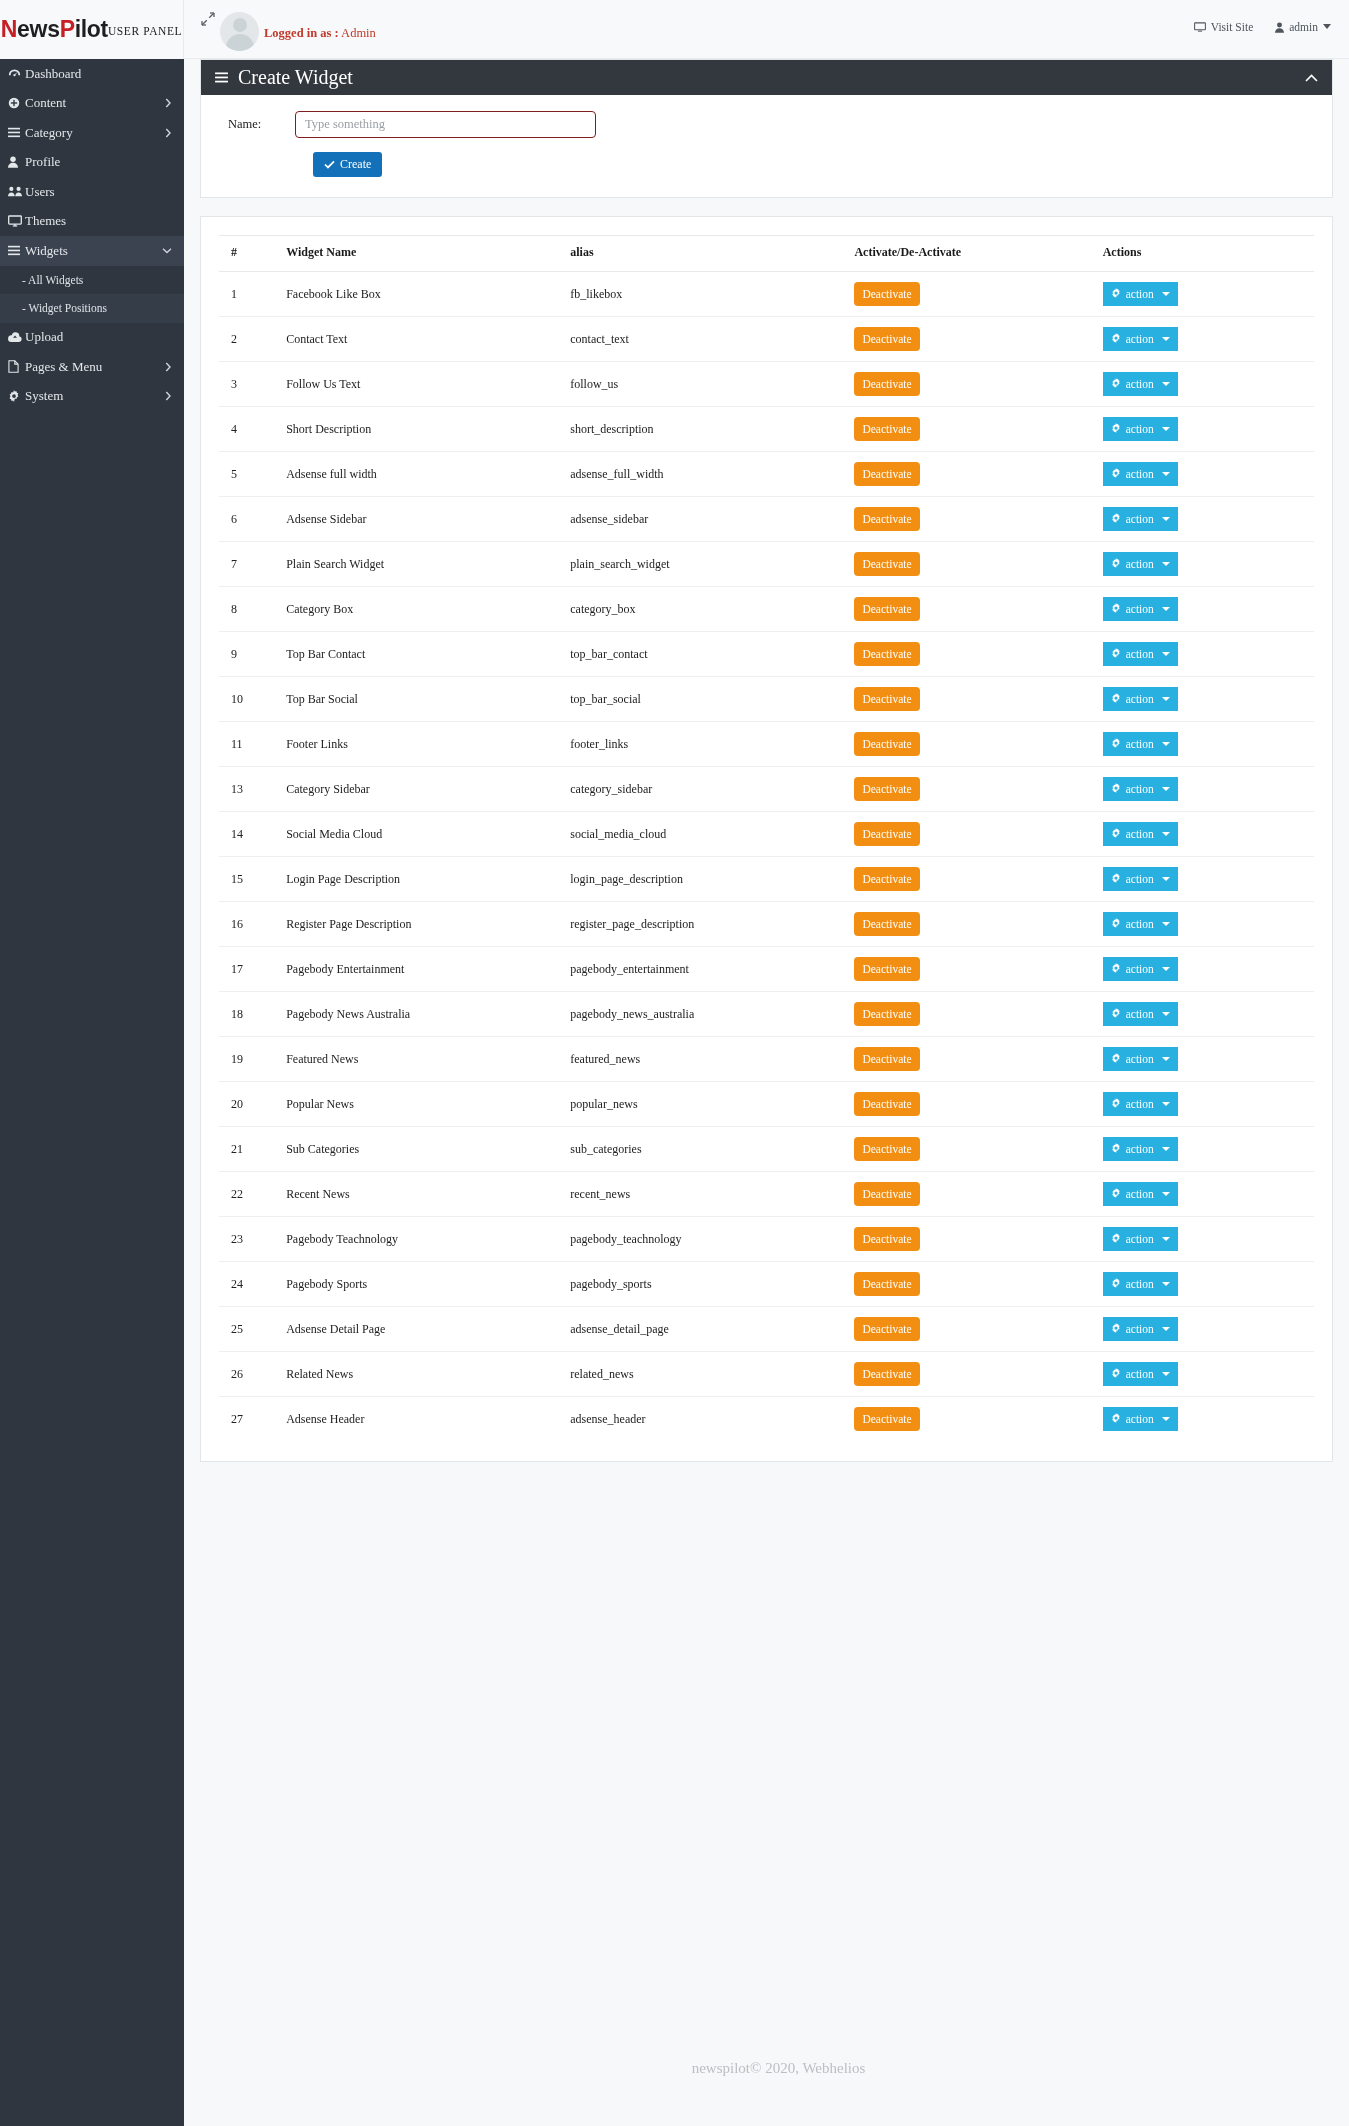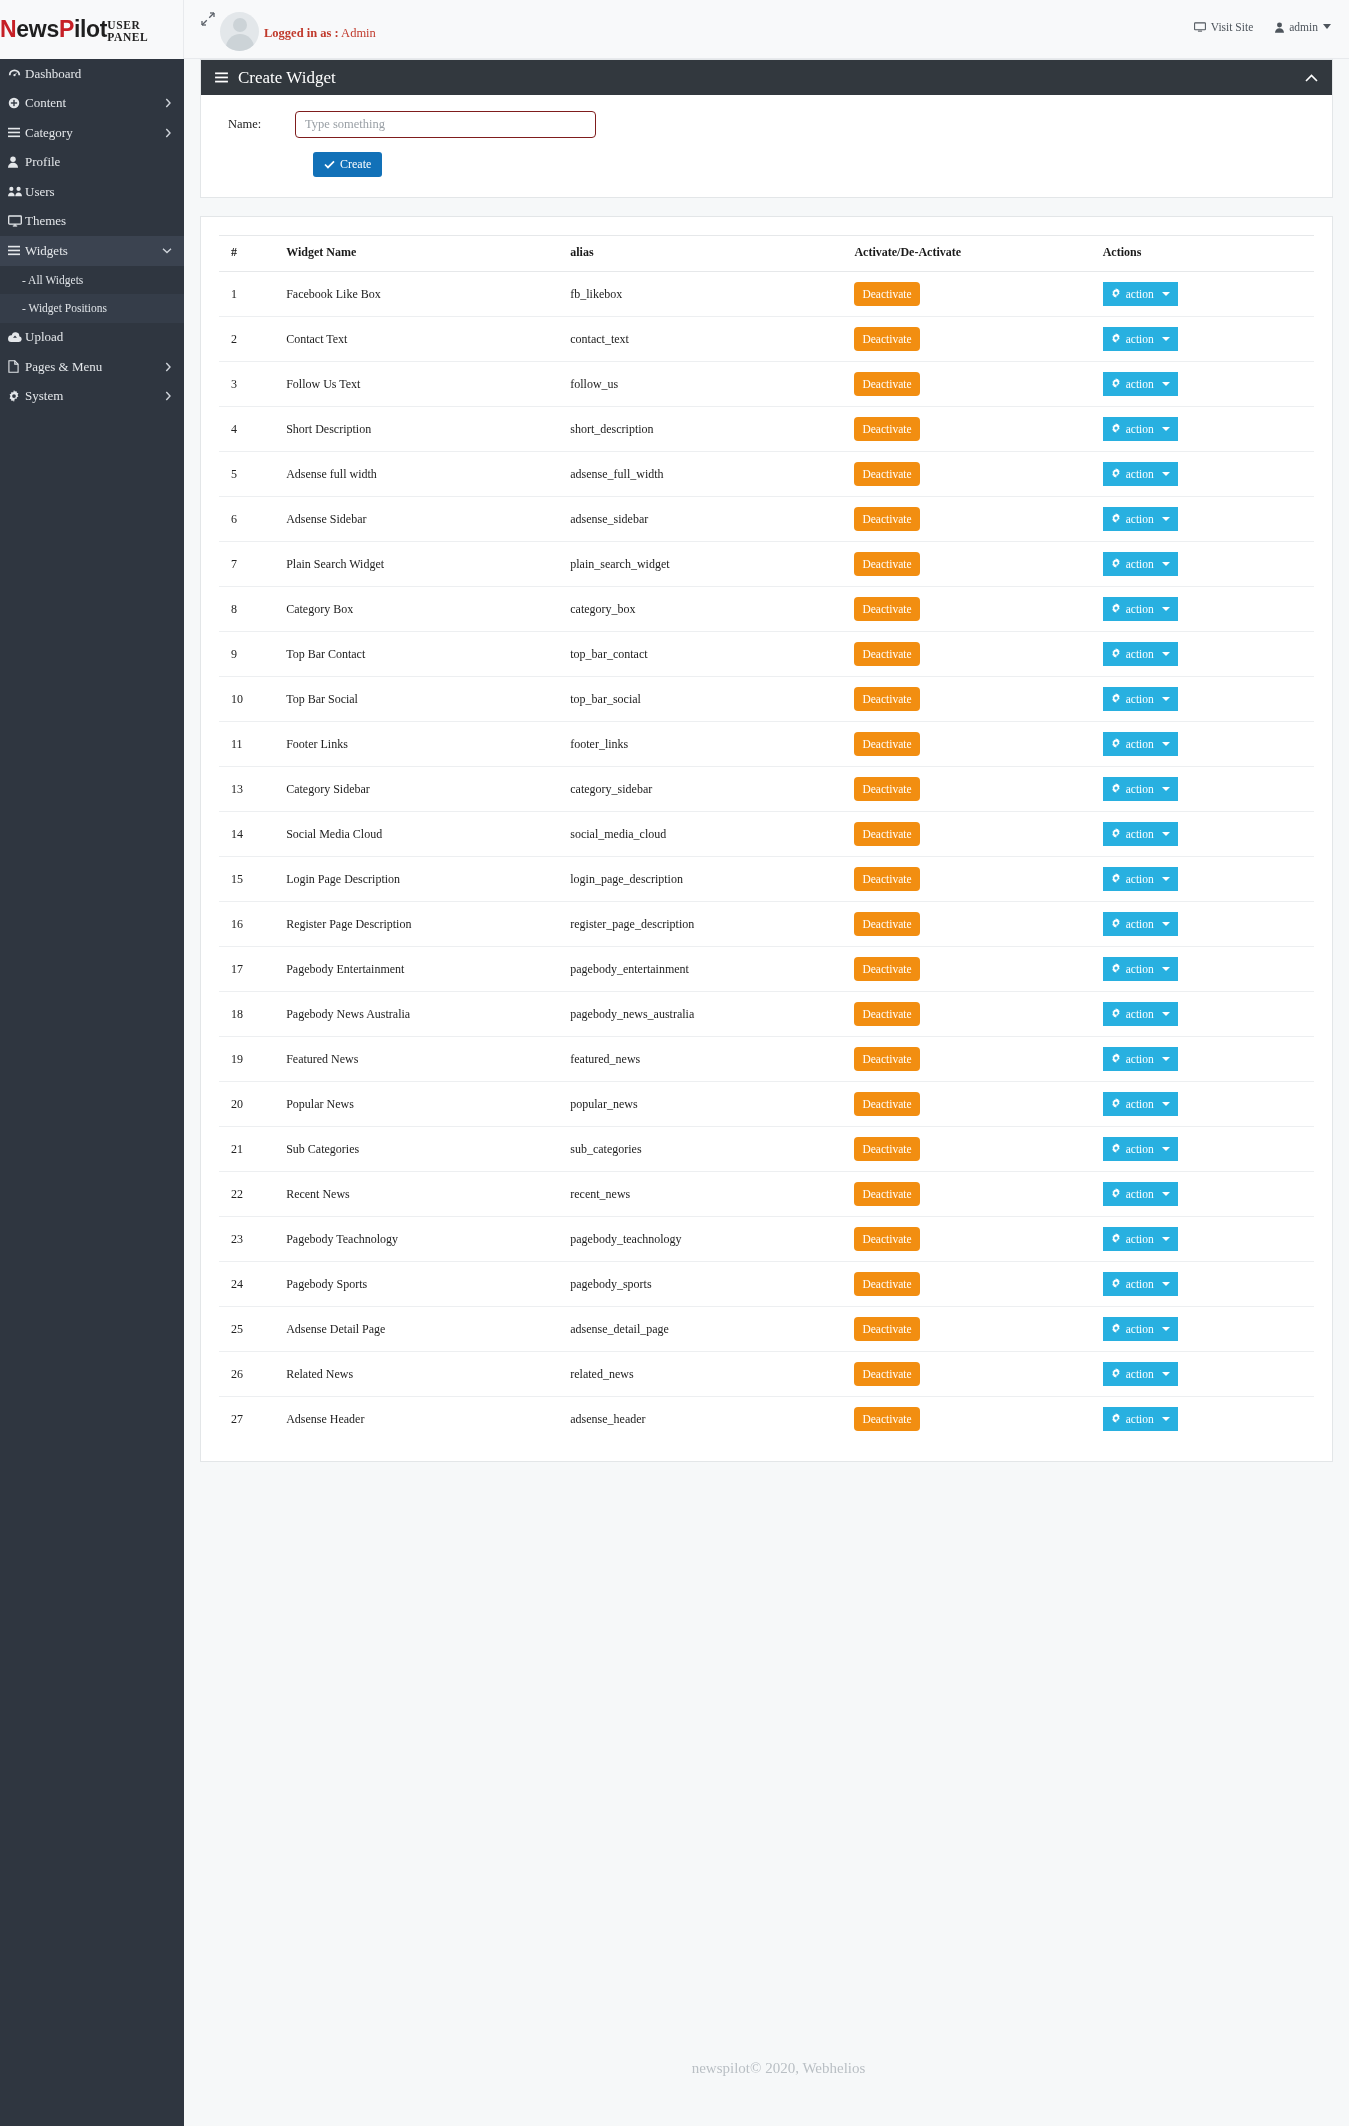--- a/index.html
+++ b/index.html
@@ -23,21 +23,21 @@
     border-right: 1px solid #e8eaed;
   }
   .brand-logo {
     font-size: 23px; font-weight: bold; line-height: 1.05;
     font-family: "Liberation Sans", sans-serif;
     letter-spacing: -0.3px;
   }
   .brand-logo .rd { color: #c62026; }
   .brand-logo .bk { color: #1f1f1f; }
   .brand-sub {
-    font-size: 11.5px; font-weight: bold; color: #222;
+    font-size: 11.5px; font-weight: normal; color: #222;
     letter-spacing: 0.6px; margin-top: 2px;
     font-family: "Liberation Serif", serif;
   }
 
   .nav { padding-top: 0; }
   .nav-item {
     position: relative;
     display: flex; align-items: center;
     height: 29.5px; padding-left: 8px;
     color: #e4e7ea; font-size: 13px;
@@ -120,21 +120,21 @@
     background: #fff;
     border: 1px solid #e3e6e8;
     margin: 0 16px 18px 16px;
   }
   .panel-head {
     background: #32383e; color: #fff;
     height: 35px; display: flex; align-items: center;
     padding: 0 14px; position: relative;
   }
   .panel-head .ph-icon { margin-right: 10px; display: inline-flex; }
-  .panel-title { font-size: 17px; font-weight: normal; }
+  .panel-title { font-size: 20px; font-weight: normal; }
   .panel-collapse {
     position: absolute; right: 14px; top: 50%;
     transform: translateY(-50%);
     cursor: pointer; display: inline-flex;
   }
   .panel-body { padding: 16px 18px 20px 18px; }
 
   .form-row { display: flex; align-items: center; margin-bottom: 14px; }
   .form-label {
     width: 76px; font-size: 12.5px; color: #1c1c1c;

